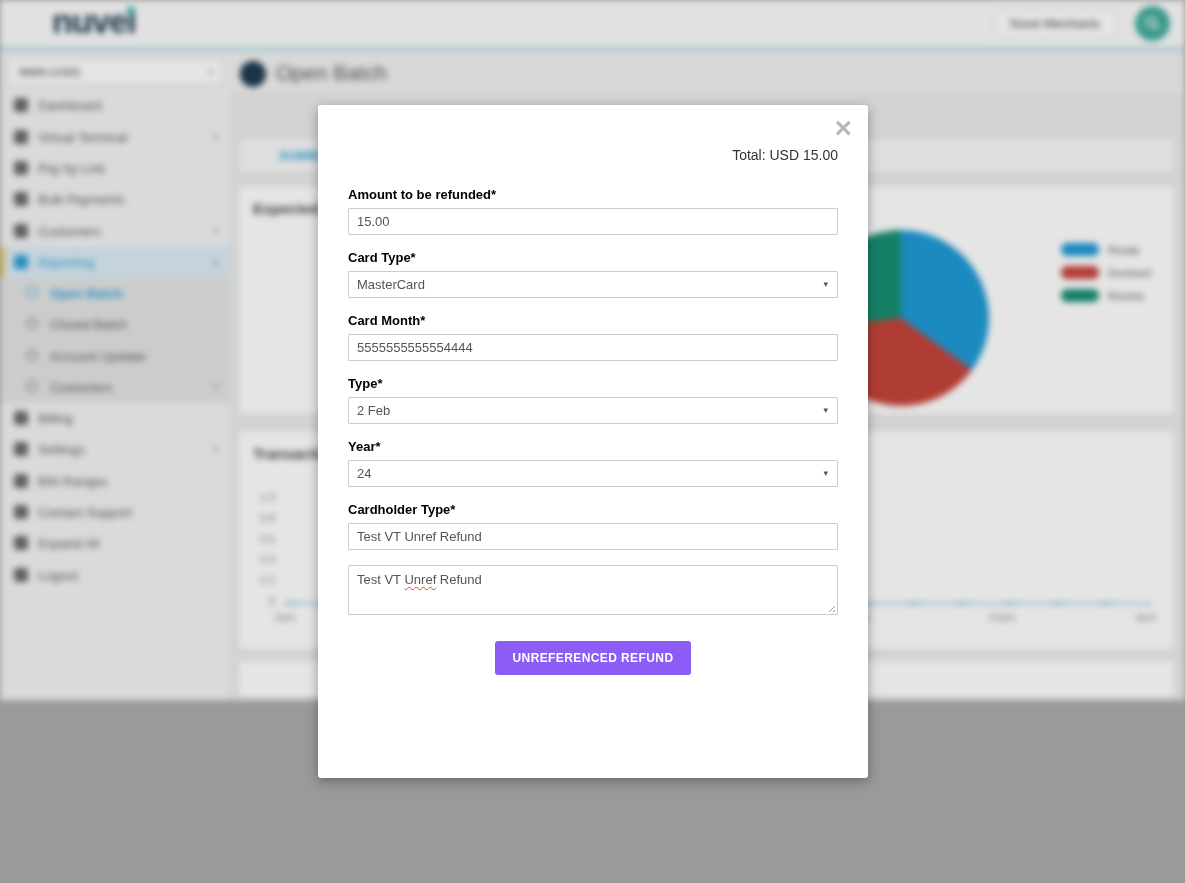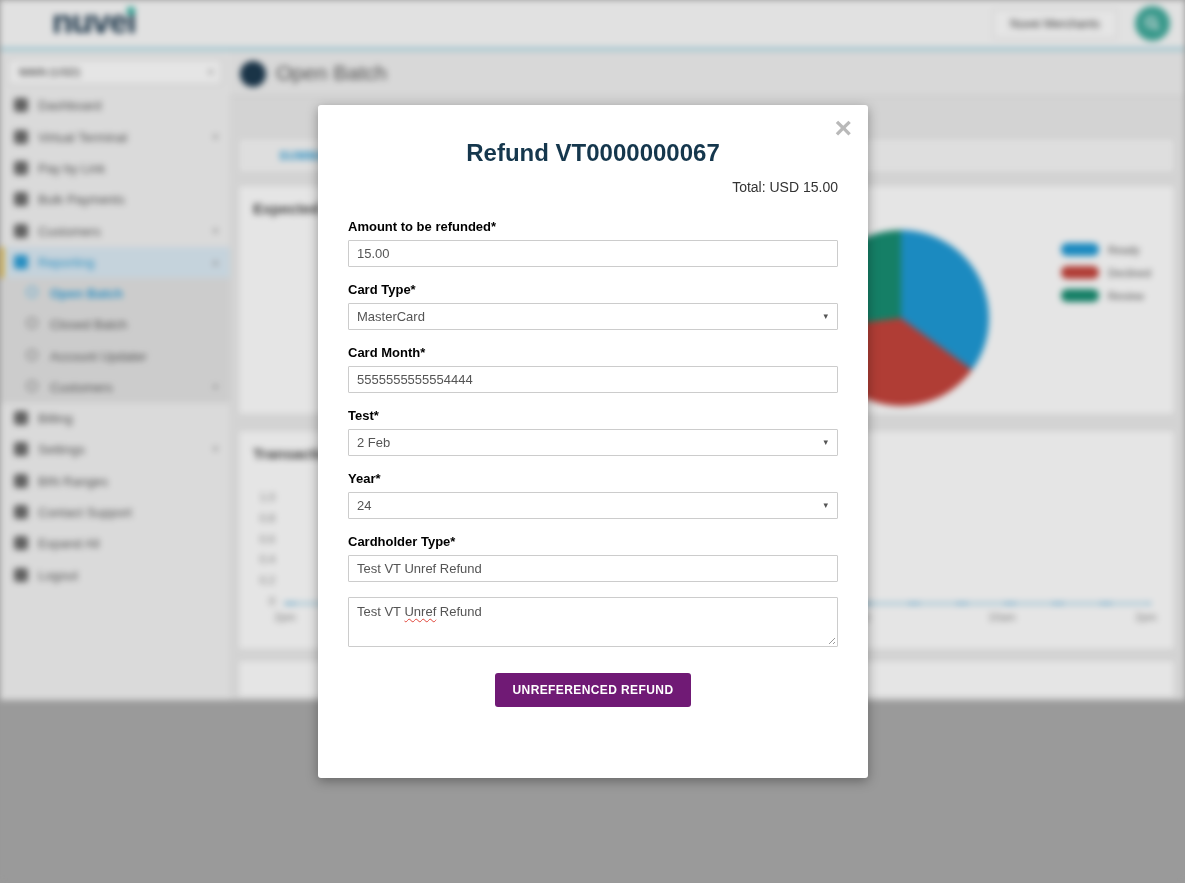--- a/index.html
+++ b/index.html
@@ -79,21 +79,21 @@
   .f-select { position:relative; width:100%; height:27px; border:1px solid #cccccc; border-radius:1px;
     font-size:13px; color:#555; line-height:25px; padding:0 8px; margin-bottom:15px; background:#fff; cursor:pointer; }
   .sel-caret { position:absolute; right:9px; top:0; font-size:9px; color:#555; line-height:25px; }
   .f-textarea { position:relative; width:100%; height:50px; border:1px solid #cccccc; border-radius:1px;
     font-size:13px; color:#555; padding:6px 8px; white-space:pre-wrap; background:#fff; cursor:text; }
   .f-textarea::after { content:""; position:absolute; right:2px; bottom:2px; width:9px; height:9px;
     background:repeating-linear-gradient(135deg, transparent 0 2px, #999 2px 3px);
     clip-path:polygon(100% 0, 100% 100%, 0 100%); }
   .misspelled { text-decoration-line:underline; text-decoration-style:wavy; text-decoration-color:#e0453a;
     text-decoration-thickness:1px; text-underline-offset:2px; }
-  .submit-btn { display:block; margin:26px auto 0 auto; background:#701a75; color:#ffffff; border:none;
+  .submit-btn { display:block; margin:26px auto 0 auto; background:#8b5cf6; color:#ffffff; border:none;
     border-radius:3px; font-size:12px; font-weight:bold; letter-spacing:.4px; padding:10px 18px;
     cursor:pointer; font-family:"Liberation Sans", sans-serif; }
 </style>
 </head>
 <body>
 
 <div class="screen">
 
   <div class="bg">
     <div class="bg-inner">
@@ -242,37 +242,36 @@
         <div class="card card-empty"></div>
       </div>
 
     </div>
   </div>
 
   <div class="backdrop"></div>
 
   <div class="modal">
     <span class="modal-close">×</span>
-    <div class="modal-title">Refund VT0000000067</div>
     <div class="modal-total">Total: USD 15.00</div>
 
     <div class="modal-form">
       <div class="f-label">Amount to be refunded*</div>
       <input class="f-input" type="text" value="15.00" style="">
 
       <div class="f-label">Card Type*</div>
       <div class="f-select">
         <span>MasterCard</span>
         <span class="sel-caret">▾</span>
       </div>
 
       <div class="f-label">Card Month*</div>
       <input class="f-input" type="text" value="5555555555554444" style="">
 
-      <div class="f-label">Test*</div>
+      <div class="f-label">Type*</div>
       <div class="f-select">
         <span>2 Feb</span>
         <span class="sel-caret">▾</span>
       </div>
 
       <div class="f-label">Year*</div>
       <div class="f-select">
         <span>24</span>
         <span class="sel-caret">▾</span>
       </div>

